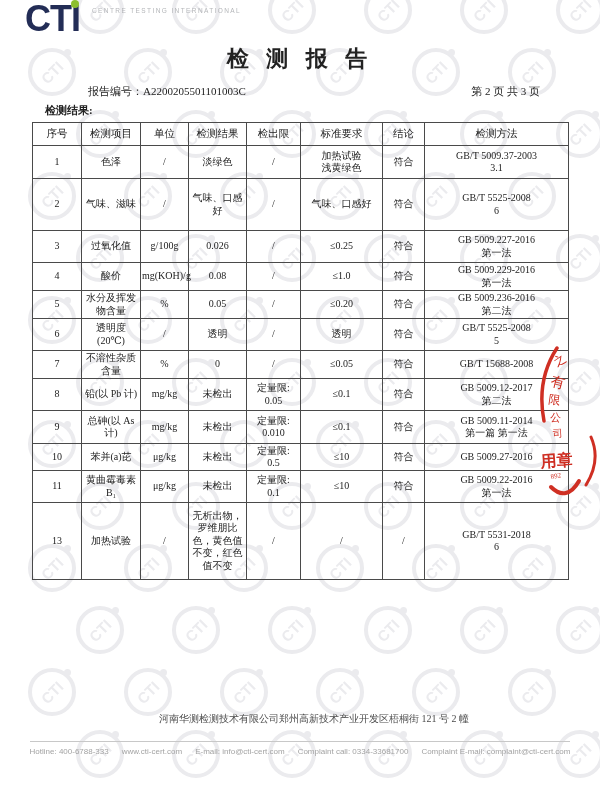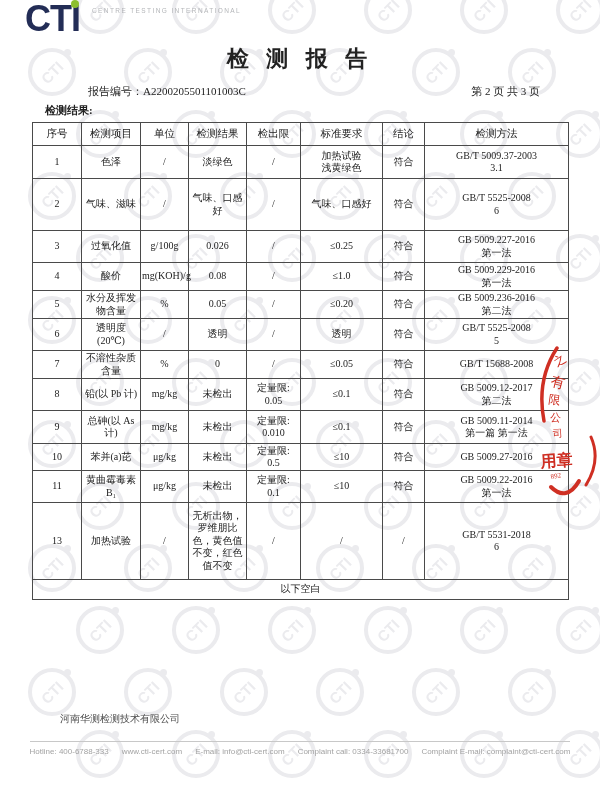--- a/index.html
+++ b/index.html
@@ -42,21 +42,21 @@
       vertical-align:middle;padding:0 1px;font-size:10px;white-space:pre-line;
       font-weight:normal;line-height:1.25;}
   table.results th{font-size:10.5px;}
   td.blank-note{font-size:10.5px;}
 
   
   .stamp{position:absolute;top:345px;left:535px;z-index:2;pointer-events:none;}
 
   
   .footer-cn{position:absolute;top:712px;left:60px;right:32px;display:flex;
-      justify-content:flex-start;font-size:10px;color:#4c4c4c;}
+      justify-content:center;font-size:10px;color:#4c4c4c;}
   .footer-rule{position:absolute;top:741px;left:30px;width:540px;height:1px;background:#c8c8c8;}
   .footer-contacts{position:absolute;top:747px;left:0;width:100%;display:flex;
       justify-content:center;gap:13px;font-family:"Liberation Sans",sans-serif;
       font-size:8px;color:#a3a3a3;}
 </style>
 </head>
 <body>
 
 <div class="page">
 
@@ -549,23 +549,20 @@
             <td>13</td>
             <td>加热试验</td>
             <td>/</td>
             <td>无析出物，罗维朋比色，黄色值不变，红色值不变</td>
             <td>/</td>
             <td>/</td>
             <td>/</td>
             <td>GB/T 5531-2018
 6</td>
           </tr>
-          <tr style="height: 20px;">
-            <td colspan="8" class="blank-note">以下空白</td>
-          </tr>
         </tbody>
     </table>
 
     <div class="stamp">
       <svg width="65" height="168" viewBox="0 0 65 168">
         <g id="stamp-group" fill="none" stroke-linecap="round">
             <path d="M22,3 C7,26 4,50 9,76" stroke="#cf2f23" stroke-width="3.5" fill="none"></path>
             <path d="M56,92 C63,108 61,124 51,140" stroke="#cf2f23" stroke-width="3" fill="none"></path>
             <path d="M16,142 C26,152 36,150 44,136" stroke="#cf2f23" stroke-width="4" fill="none"></path>
             <text x="22" y="22" font-size="12" fill="#cf2f23" font-family="&quot;Liberation Serif&quot;,serif" transform="rotate(-35 22 22)">之</text>
@@ -574,20 +571,21 @@
             <text x="15" y="76" font-size="11" fill="#cf2f23" font-family="&quot;Liberation Serif&quot;,serif" transform="rotate(2 15 76)">公</text>
             <text x="18" y="92" font-size="10" fill="#cf2f23" font-family="&quot;Liberation Serif&quot;,serif" transform="rotate(-4 18 92)">司</text>
             <text x="6" y="122" font-size="16" fill="#cf2f23" font-family="&quot;Liberation Serif&quot;,serif" font-weight="bold" transform="rotate(-4 6 122)">用章</text>
             <text x="16" y="134" font-size="7" fill="#cf2f23" font-family="&quot;Liberation Serif&quot;,serif" transform="rotate(-10 16 134)">892</text>
           </g>
       </svg>
     </div>
 
     <div class="footer-cn">
       <span>河南华测检测技术有限公司</span>
+      <span>郑州高新技术产业开发区梧桐街 121 号 2 幢</span>
     </div>
     <div class="footer-rule"></div>
     <div class="footer-contacts">
         <span>Hotline: 400-6788-333</span>
         <span>www.cti-cert.com</span>
         <span>E-mail: info@cti-cert.com</span>
         <span>Complaint call: 0334-33681700</span>
         <span>Complaint E-mail: complaint@cti-cert.com</span>
       </div>
 

